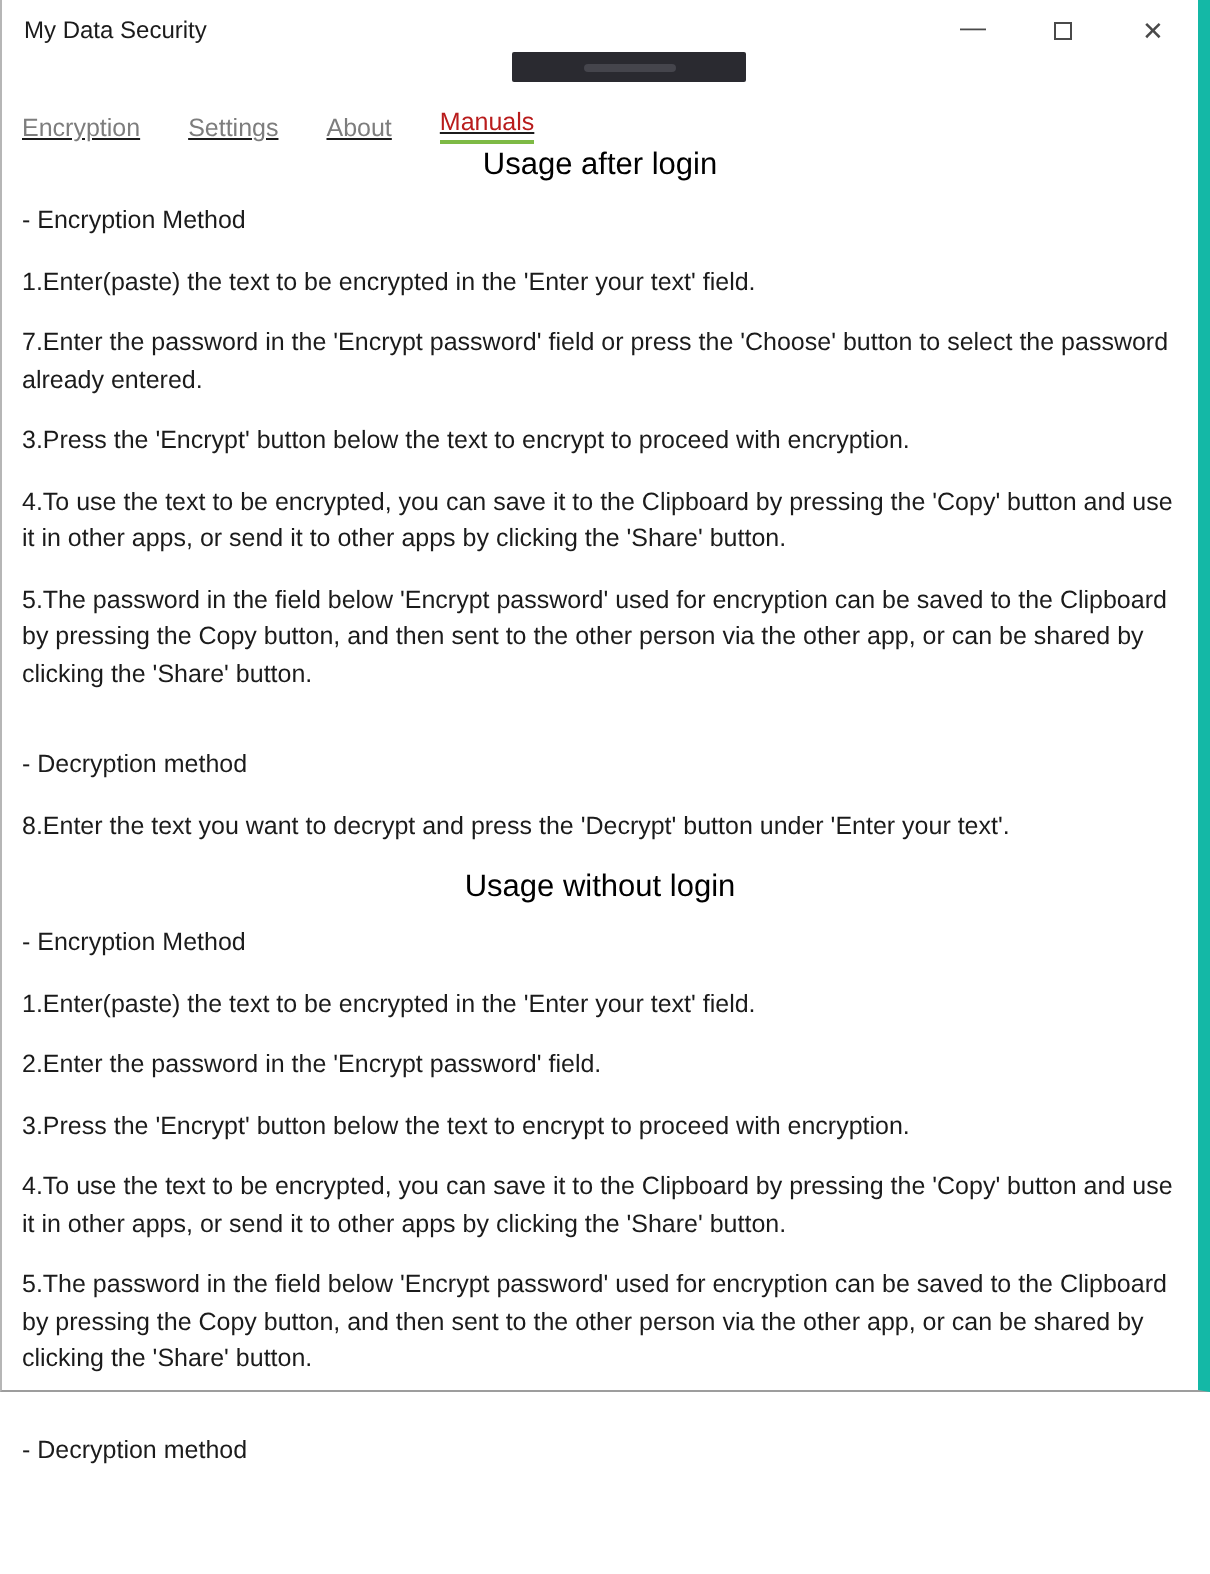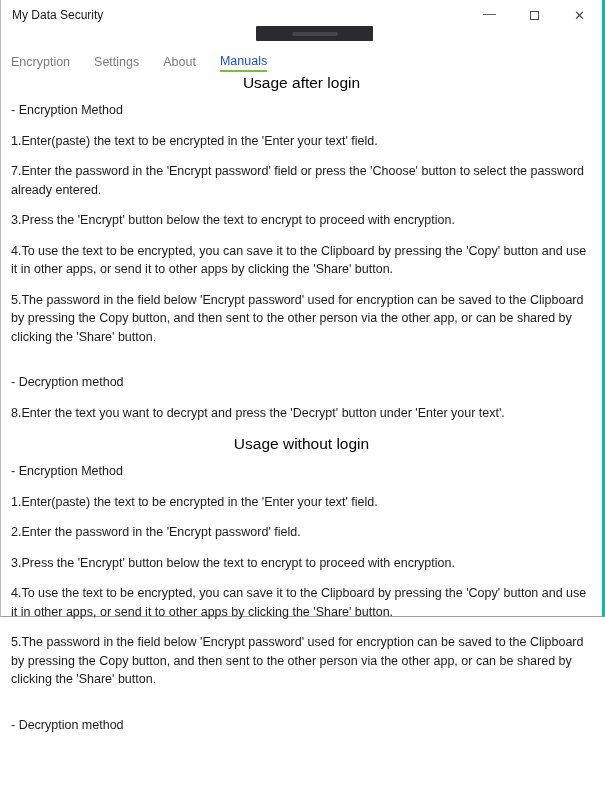--- a/index.html
+++ b/index.html
@@ -6,24 +6,24 @@
   html, body { width: 605px; height: 787px; }
   body {
     font-family: "Liberation Sans", sans-serif;
     background: #ffffff;
     color: #1b1b1b;
     overflow: hidden;
   }
   .window {
     position: relative;
     width: 605px;
-    height: 617px;
+    height: 696px;
     background: #ffffff;
     border-left: 1px solid #b6b6b6;
-    border-right: 3px solid #14b8a6;
+    border-right: 6px solid #14b8a6;
     border-bottom: 1px solid #9d9d9d;
   }
   
   .titlebar {
     display: flex;
     align-items: center;
     height: 30px;
     background: #ffffff;
   }
   .titlebar .app-title {
@@ -72,30 +72,31 @@
     background: #45454c;
     border-radius: 2px;
   }
   
   .tabbar {
     display: flex;
     gap: 24px;
     padding: 0 0 0 10px;
     margin-top: 22px;
     height: 20px;
-    align-items: center;
+    align-items: flex-end;
+    text-decoration: underline;
   }
   .tab {
     font-size: 12.5px;
     color: #7d7d7d;
     cursor: default;
     line-height: 16px;
   }
   .tab.active {
-    color: #1d4ed8;
+    color: #b91c1c;
     border-bottom: 2px solid var(--accent, #7eba45);
     padding-bottom: 1px;
   }
   
   .content {
     padding: 0 10px;
   }
   .section-heading {
     text-align: center;
     font-size: 15.5px;

